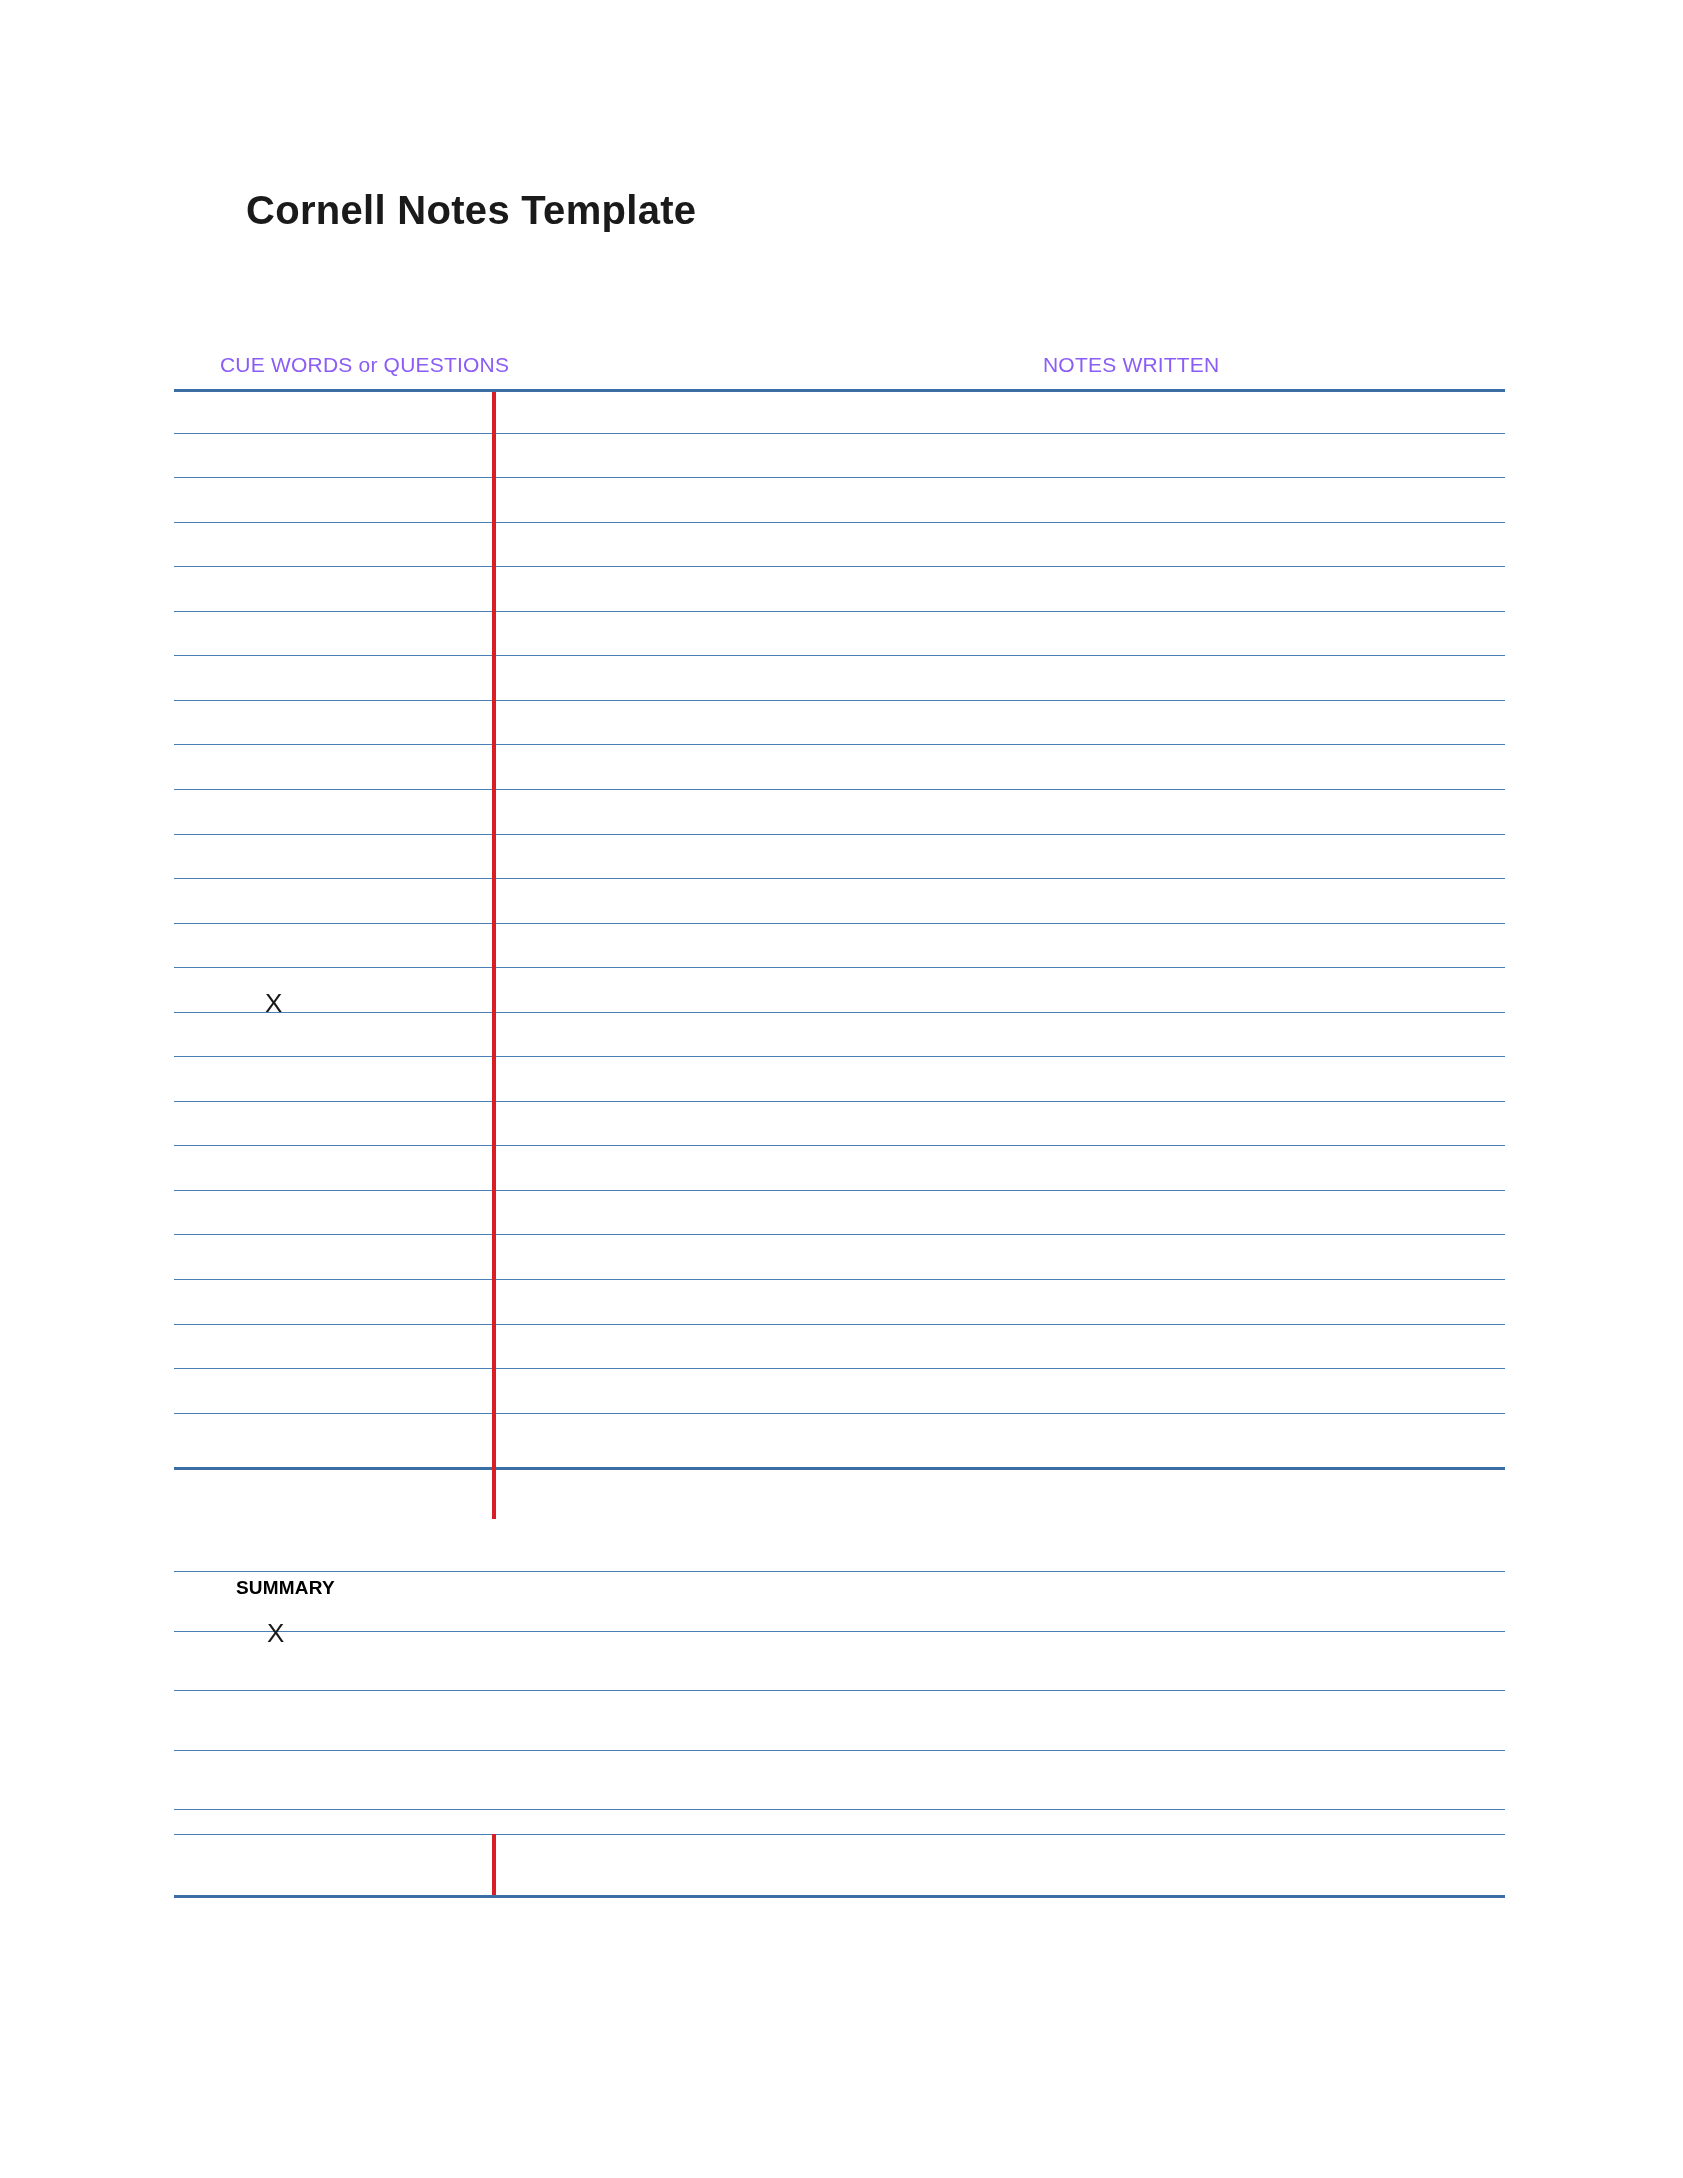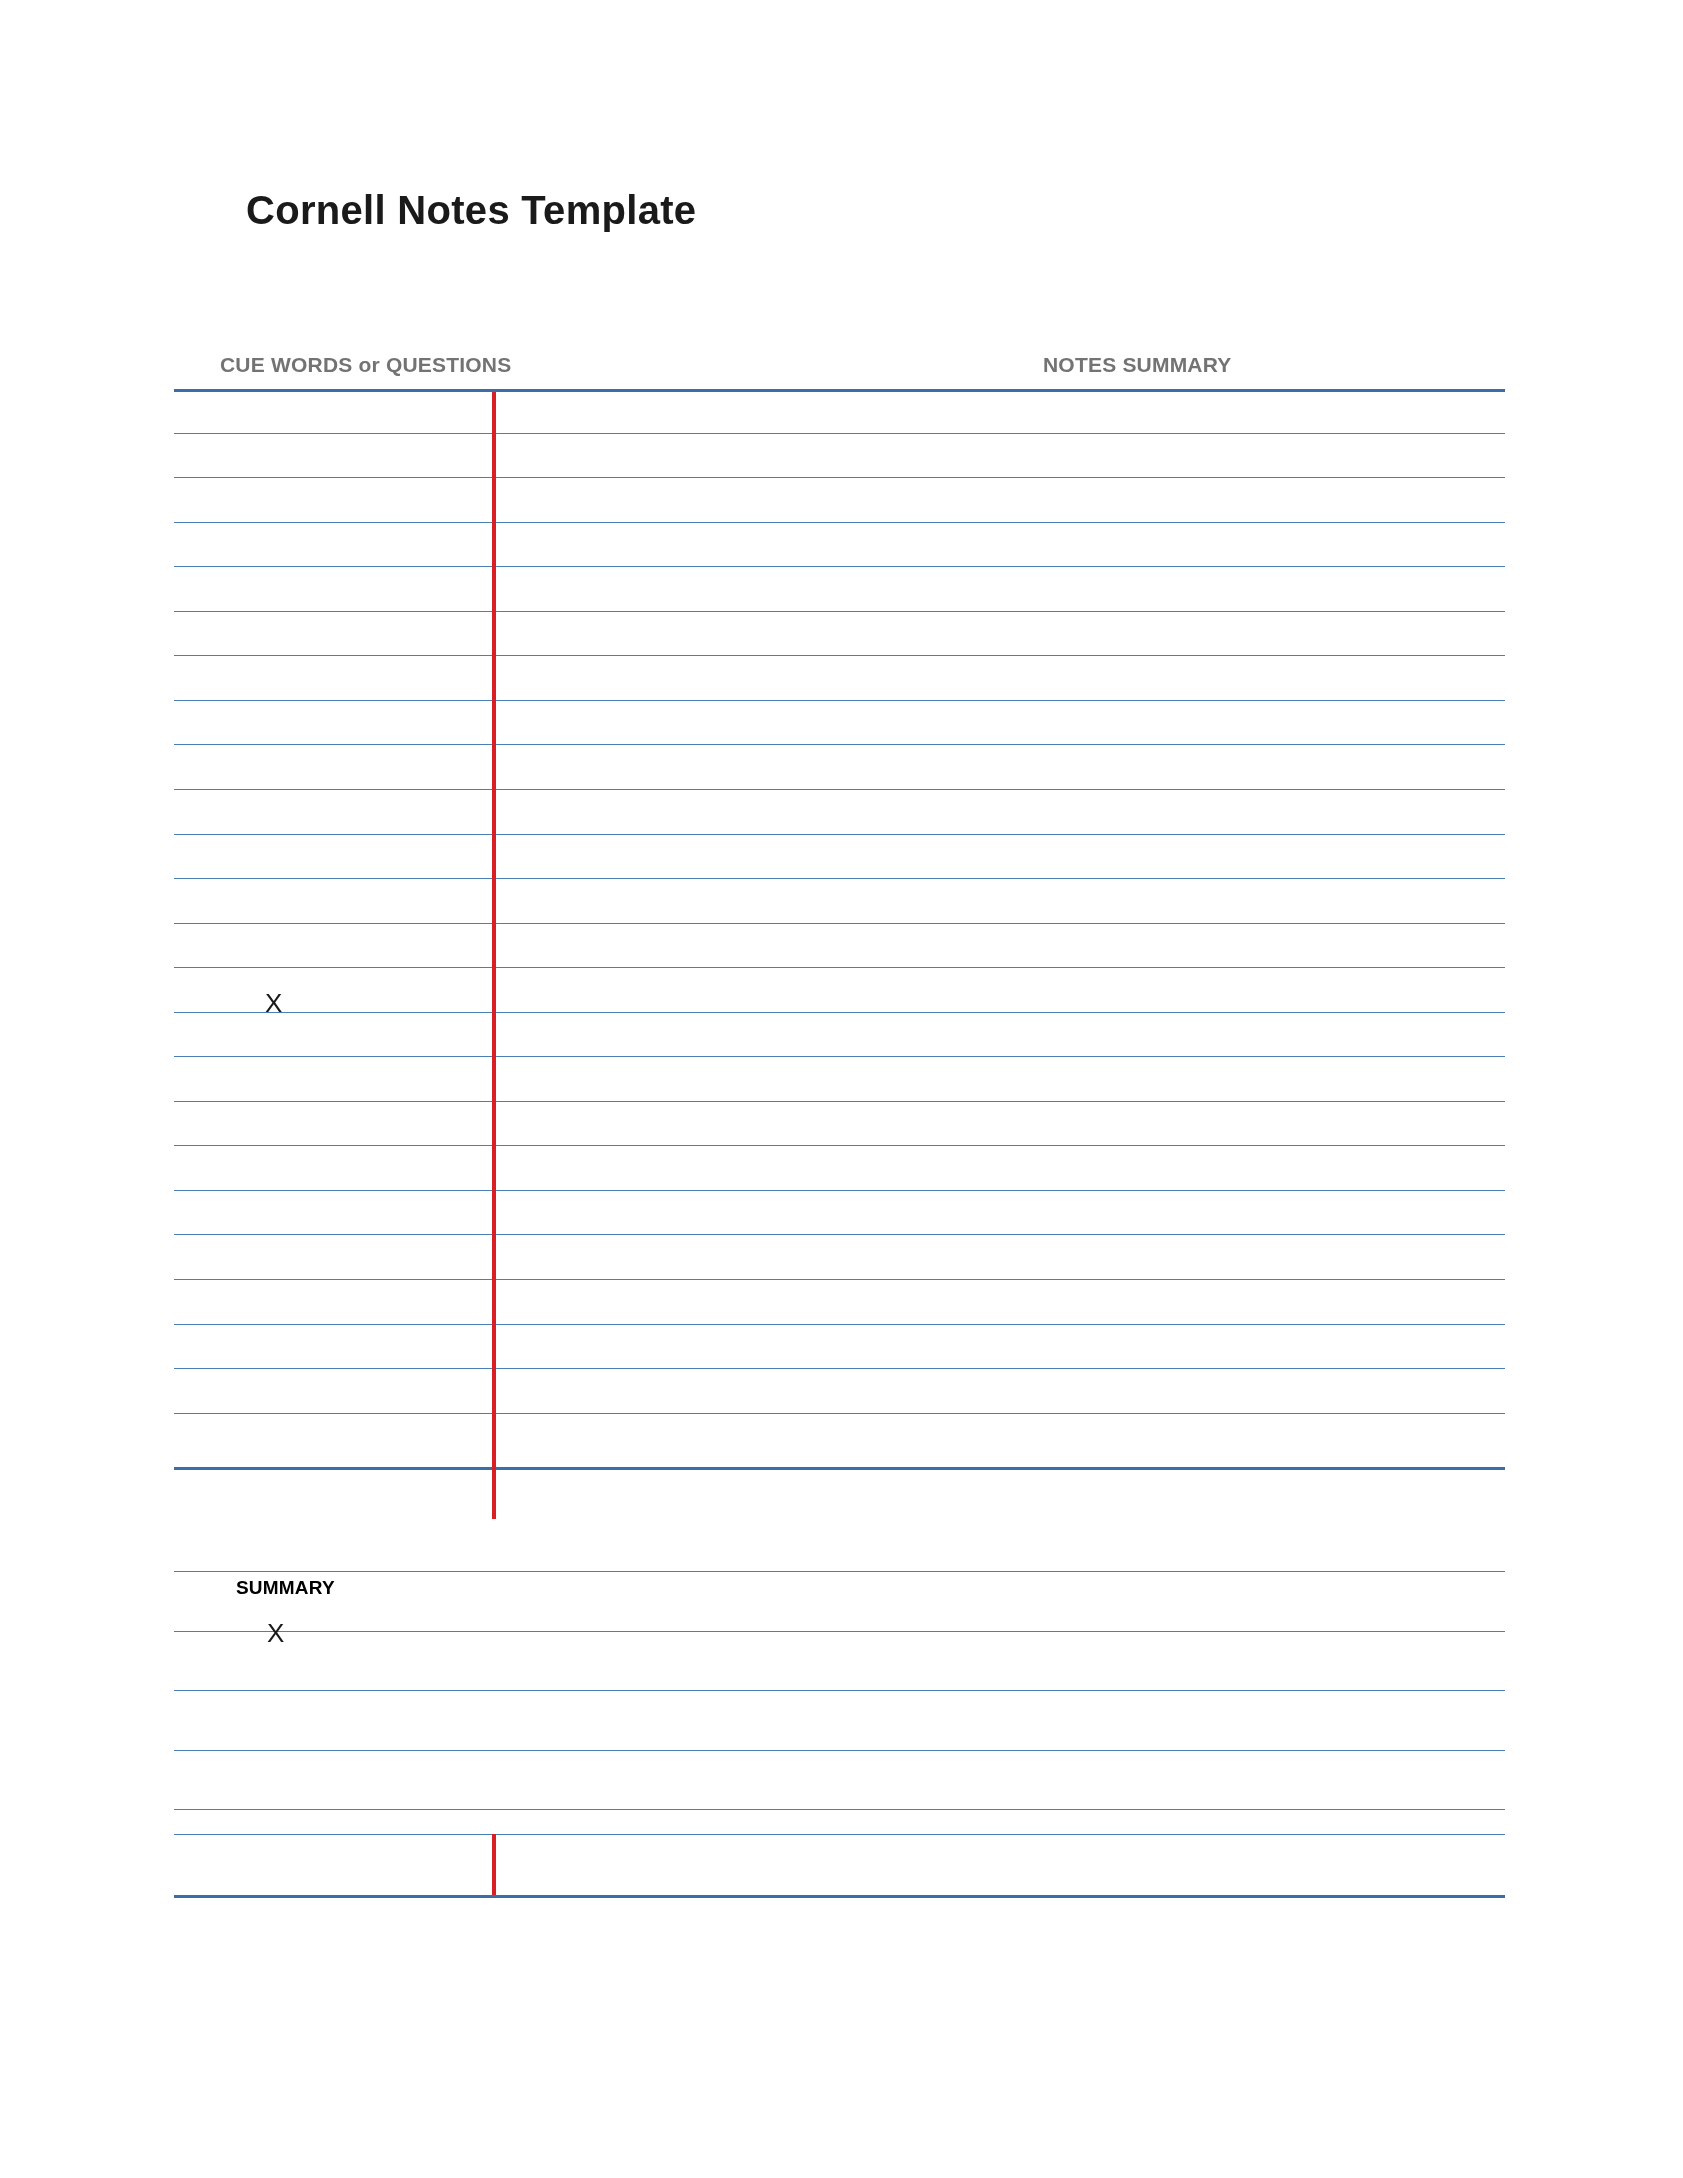--- a/index.html
+++ b/index.html
@@ -32,22 +32,22 @@
     font-size: 40px;
     font-weight: bold;
     letter-spacing: 0.3px;
     color: #1a1a1a;
   }
 
   
   .col-head {
     position: absolute;
     font-size: 21px;
-    font-weight: bold;
-    color: #737373;
+    font-weight: normal;
+    color: #8b5cf6;
     letter-spacing: 0.2px;
   }
   .col-head.cue {
     left: 220px;
     top: 353px;
   }
   .col-head.notes {
     left: 1043px;
     top: 353px;
   }
@@ -127,21 +127,21 @@
 </style>
 </head>
 <body>
 
 <div class="page">
 
   <div class="doc-title">Cornell Notes Template</div>
 
   <div class="col-head cue">CUE WORDS or QUESTIONS</div>
 
-  <div class="col-head notes">NOTES SUMMARY</div>
+  <div class="col-head notes">NOTES WRITTEN</div>
 
   <div class="sheet">
     <div class="rule thick" style="top:0px;"></div>
     <div class="rule" style="top:44px;"></div>
     <div class="rule" style="top:88px;"></div>
     <div class="rule" style="top:133px;"></div>
     <div class="rule" style="top:177px;"></div>
     <div class="rule" style="top:222px;"></div>
     <div class="rule" style="top:266px;"></div>
     <div class="rule" style="top:311px;"></div>

